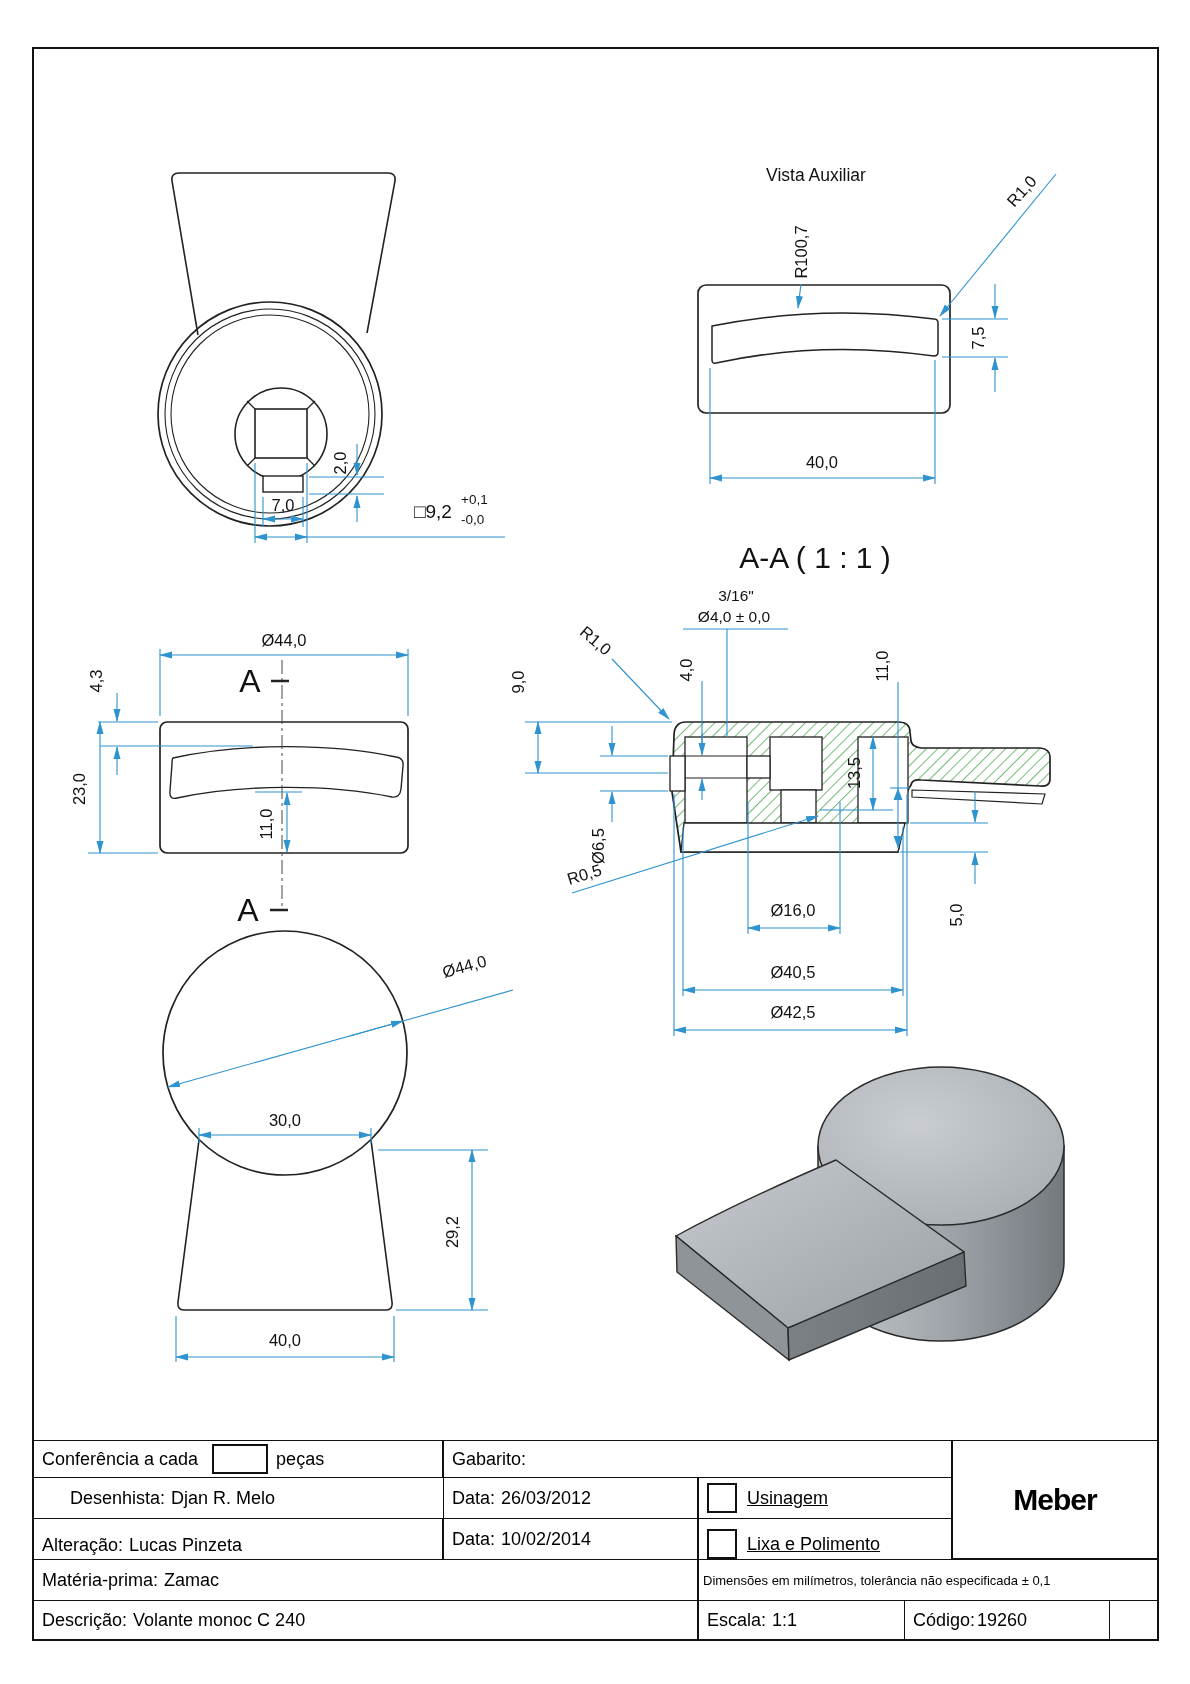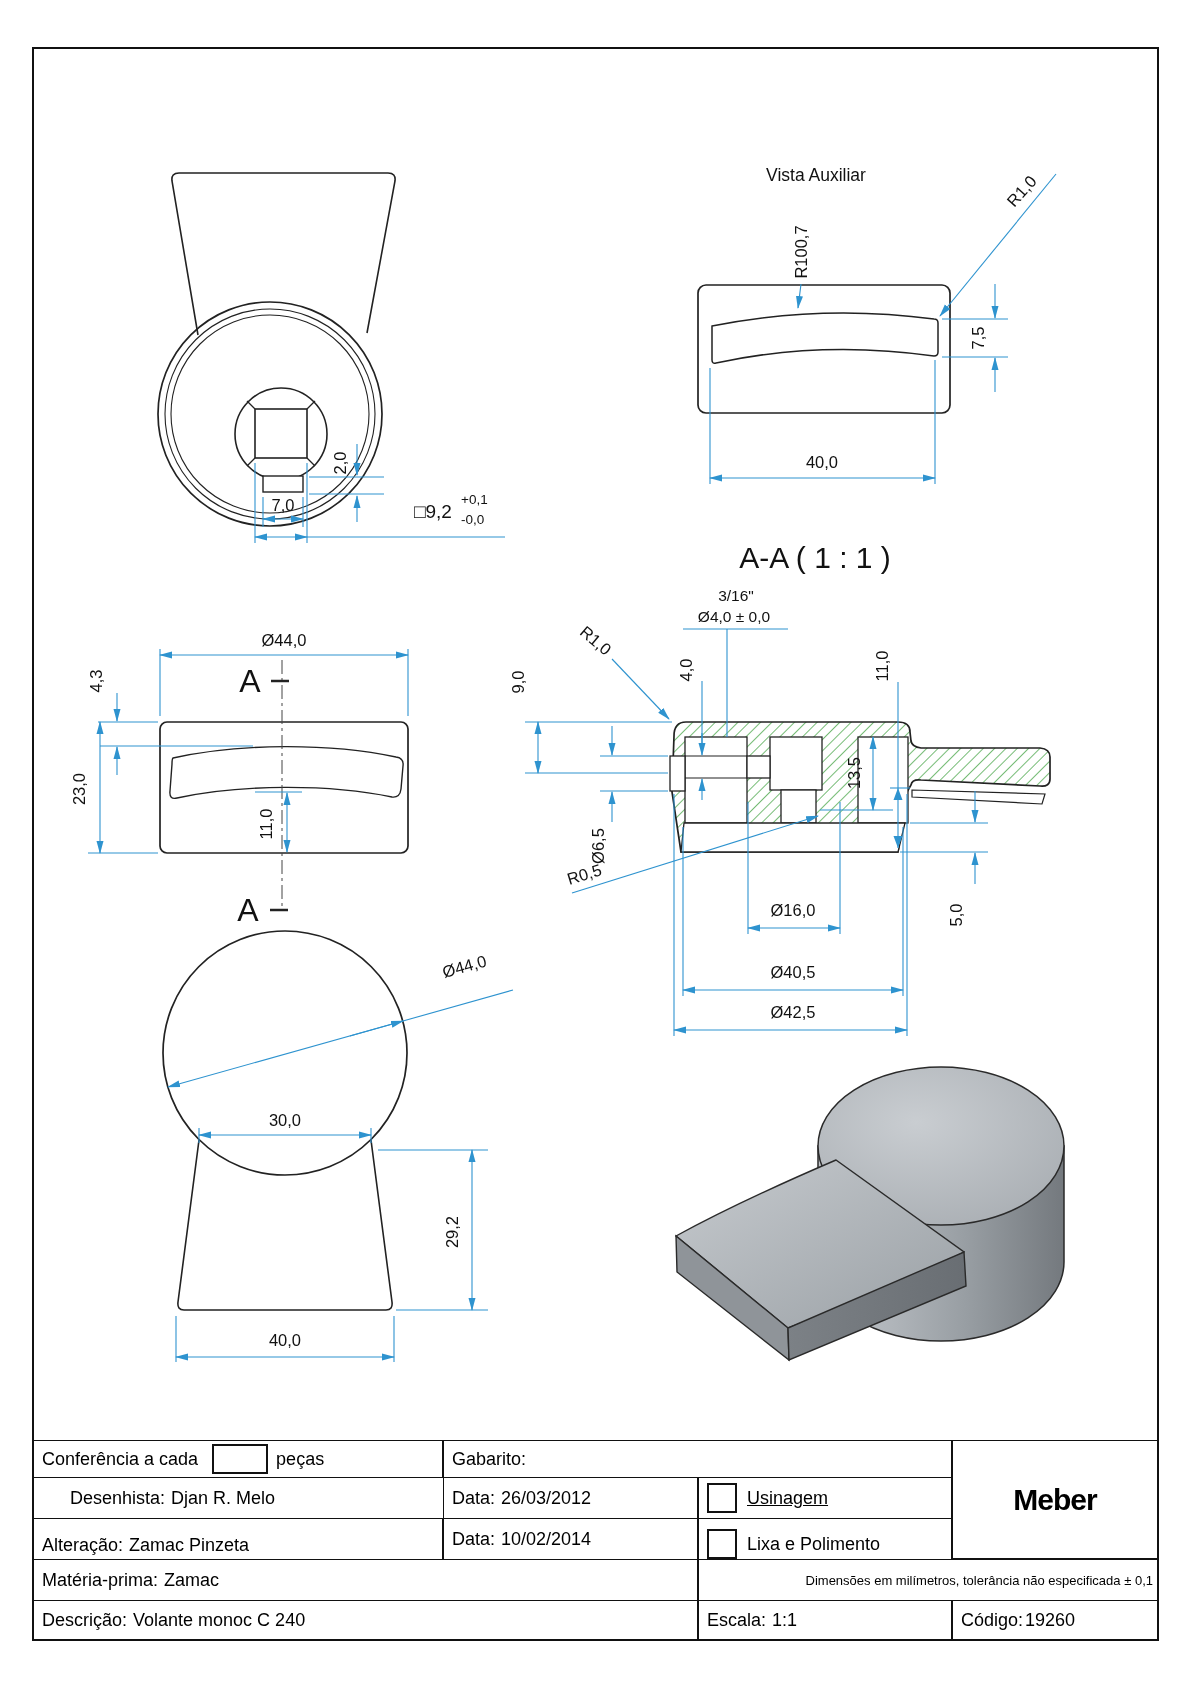--- a/index.html
+++ b/index.html
@@ -13,21 +13,21 @@
   .viewtitle{font-size:17.5px;}
   .sectitle{font-size:30px;}
   .alabel{font-size:32px;}
   .thread{font-size:15.5px;}
   
   .tb-cell{position:absolute;border:1px solid #111;box-sizing:border-box;
            display:flex;align-items:center;font-size:18px;color:#000000;background:#fff;
            padding:0 8px;white-space:nowrap;}
   .tb-cell .lbl{margin-right:6px;}
   .tb-box{display:inline-block;border:2px solid #111;background:#fff;}
-  .tb-note{justify-content:flex-end;font-size:13px;padding:0 4px;}
+  .tb-note{justify-content:flex-start;font-size:13px;padding:0 4px;}
   .tb-logo{justify-content:center;font-size:30px;font-weight:bold;letter-spacing:-1px;}
 </style>
 </head>
 <body>
 
 <div class="sheet">
 
 <svg width="1190" height="1684" viewBox="0 0 1190 1684">
   <defs>
     <marker id="arrE" markerWidth="13" markerHeight="9" refX="12" refY="4.5" orient="auto" markerUnits="userSpaceOnUse">
@@ -261,46 +261,46 @@
     <span class="lbl">Data:</span>
     <span>26/03/2012</span>
   </div>
   <div class="tb-cell" style="left:698px;top:1477px;width:254px;height:42px;text-decoration:underline;">
     <span class="tb-box" style="width:26px;height:26px;margin-right:10px;"></span>
     <span>Usinagem</span>
   </div>
 
   <div class="tb-cell" style="left:33px;top:1518px;width:410px;height:54px;">
     <span class="lbl">Alteração:</span>
-    <span>Zamac Pinzeta</span>
+    <span>Lucas Pinzeta</span>
   </div>
   <div class="tb-cell" style="left:443px;top:1518px;width:255px;height:42px;">
     <span class="lbl">Data:</span>
     <span>10/02/2014</span>
   </div>
-  <div class="tb-cell" style="left:698px;top:1518px;width:254px;height:52px;">
+  <div class="tb-cell" style="left:698px;top:1518px;width:254px;height:52px;text-decoration:underline;">
     <span class="tb-box" style="width:26px;height:26px;margin-right:10px;"></span>
     <span>Lixa e Polimento</span>
   </div>
 
   <div class="tb-cell" style="left:33px;top:1559px;width:665px;height:42px;">
     <span class="lbl">Matéria-prima:</span>
     <span>Zamac</span>
   </div>
   <div class="tb-cell tb-note" style="left:698px;top:1559px;width:460px;height:42px;">
     <span>Dimensões em milímetros, tolerância não especificada ± 0,1</span>
   </div>
 
   <div class="tb-cell" style="left:33px;top:1600px;width:665px;height:40px;">
     <span class="lbl">Descrição:</span>
     <span>Volante monoc C 240</span>
   </div>
   <div class="tb-cell" style="left:698px;top:1600px;width:254px;height:40px;">
     <span class="lbl">Escala:</span>
     <span>1:1</span>
   </div>
-  <div class="tb-cell" style="left:952px;top:1600px;width:206px;height:40px;text-align:center;">
+  <div class="tb-cell" style="left:904px;top:1600px;width:206px;height:40px;text-align:center;">
     <span class="lbl" style="margin-right:2px;">Código:</span>
     <span>19260</span>
   </div>
 </div>
 
 </div>
 
 </body></html>

